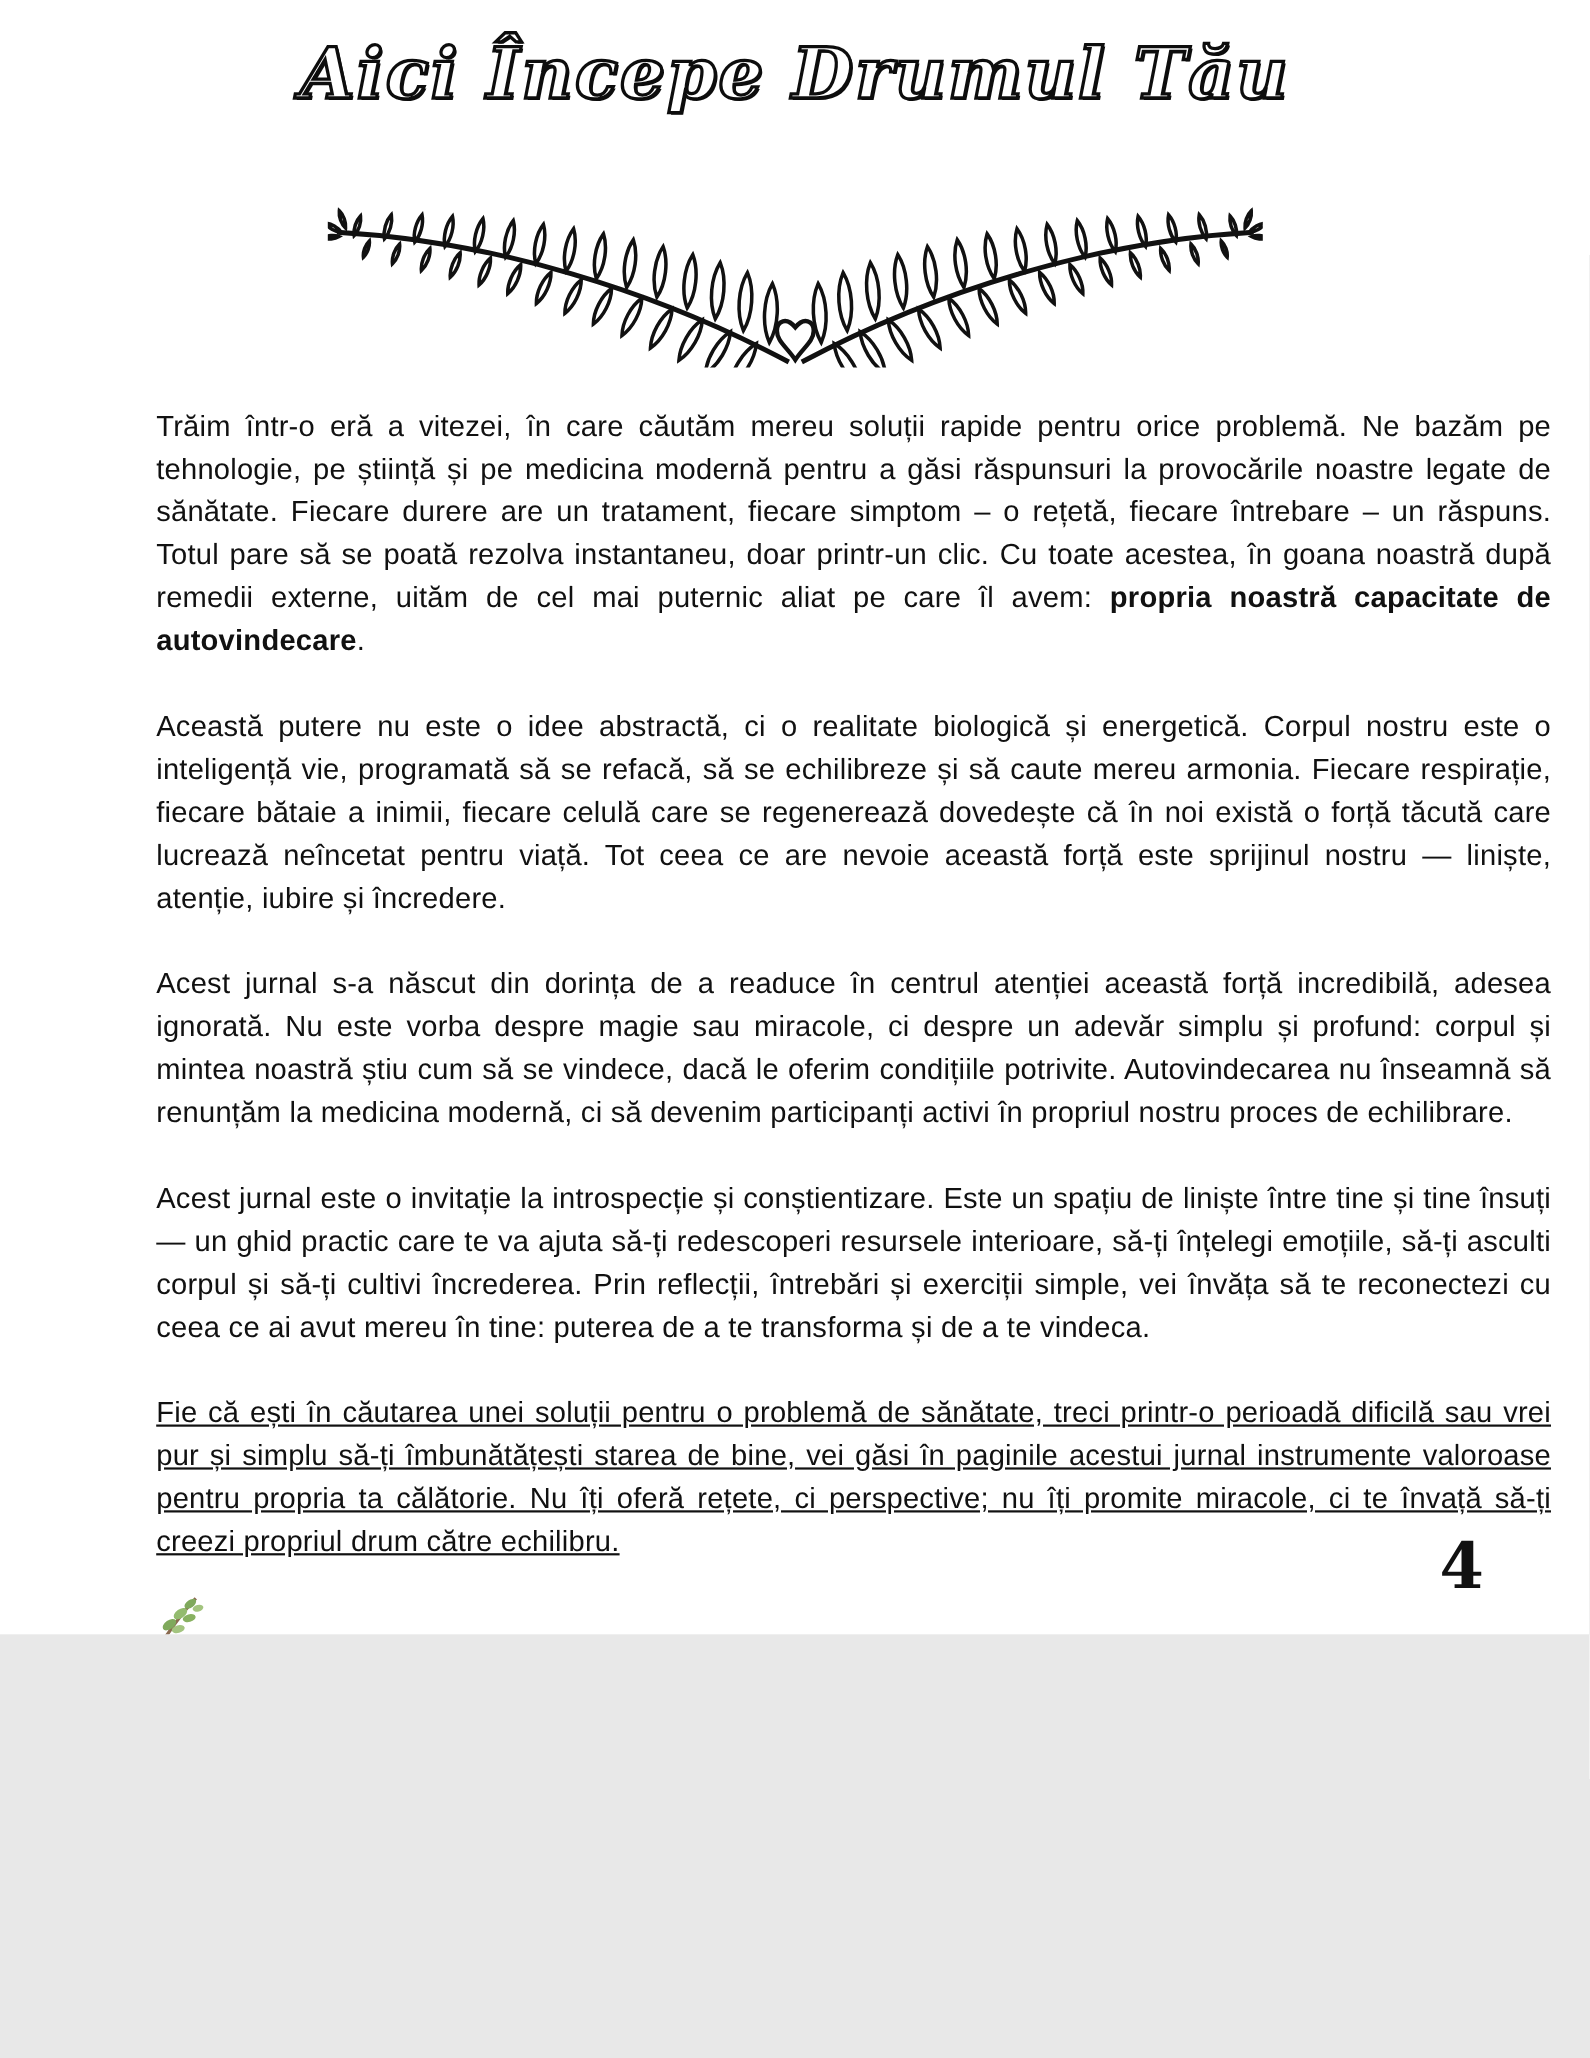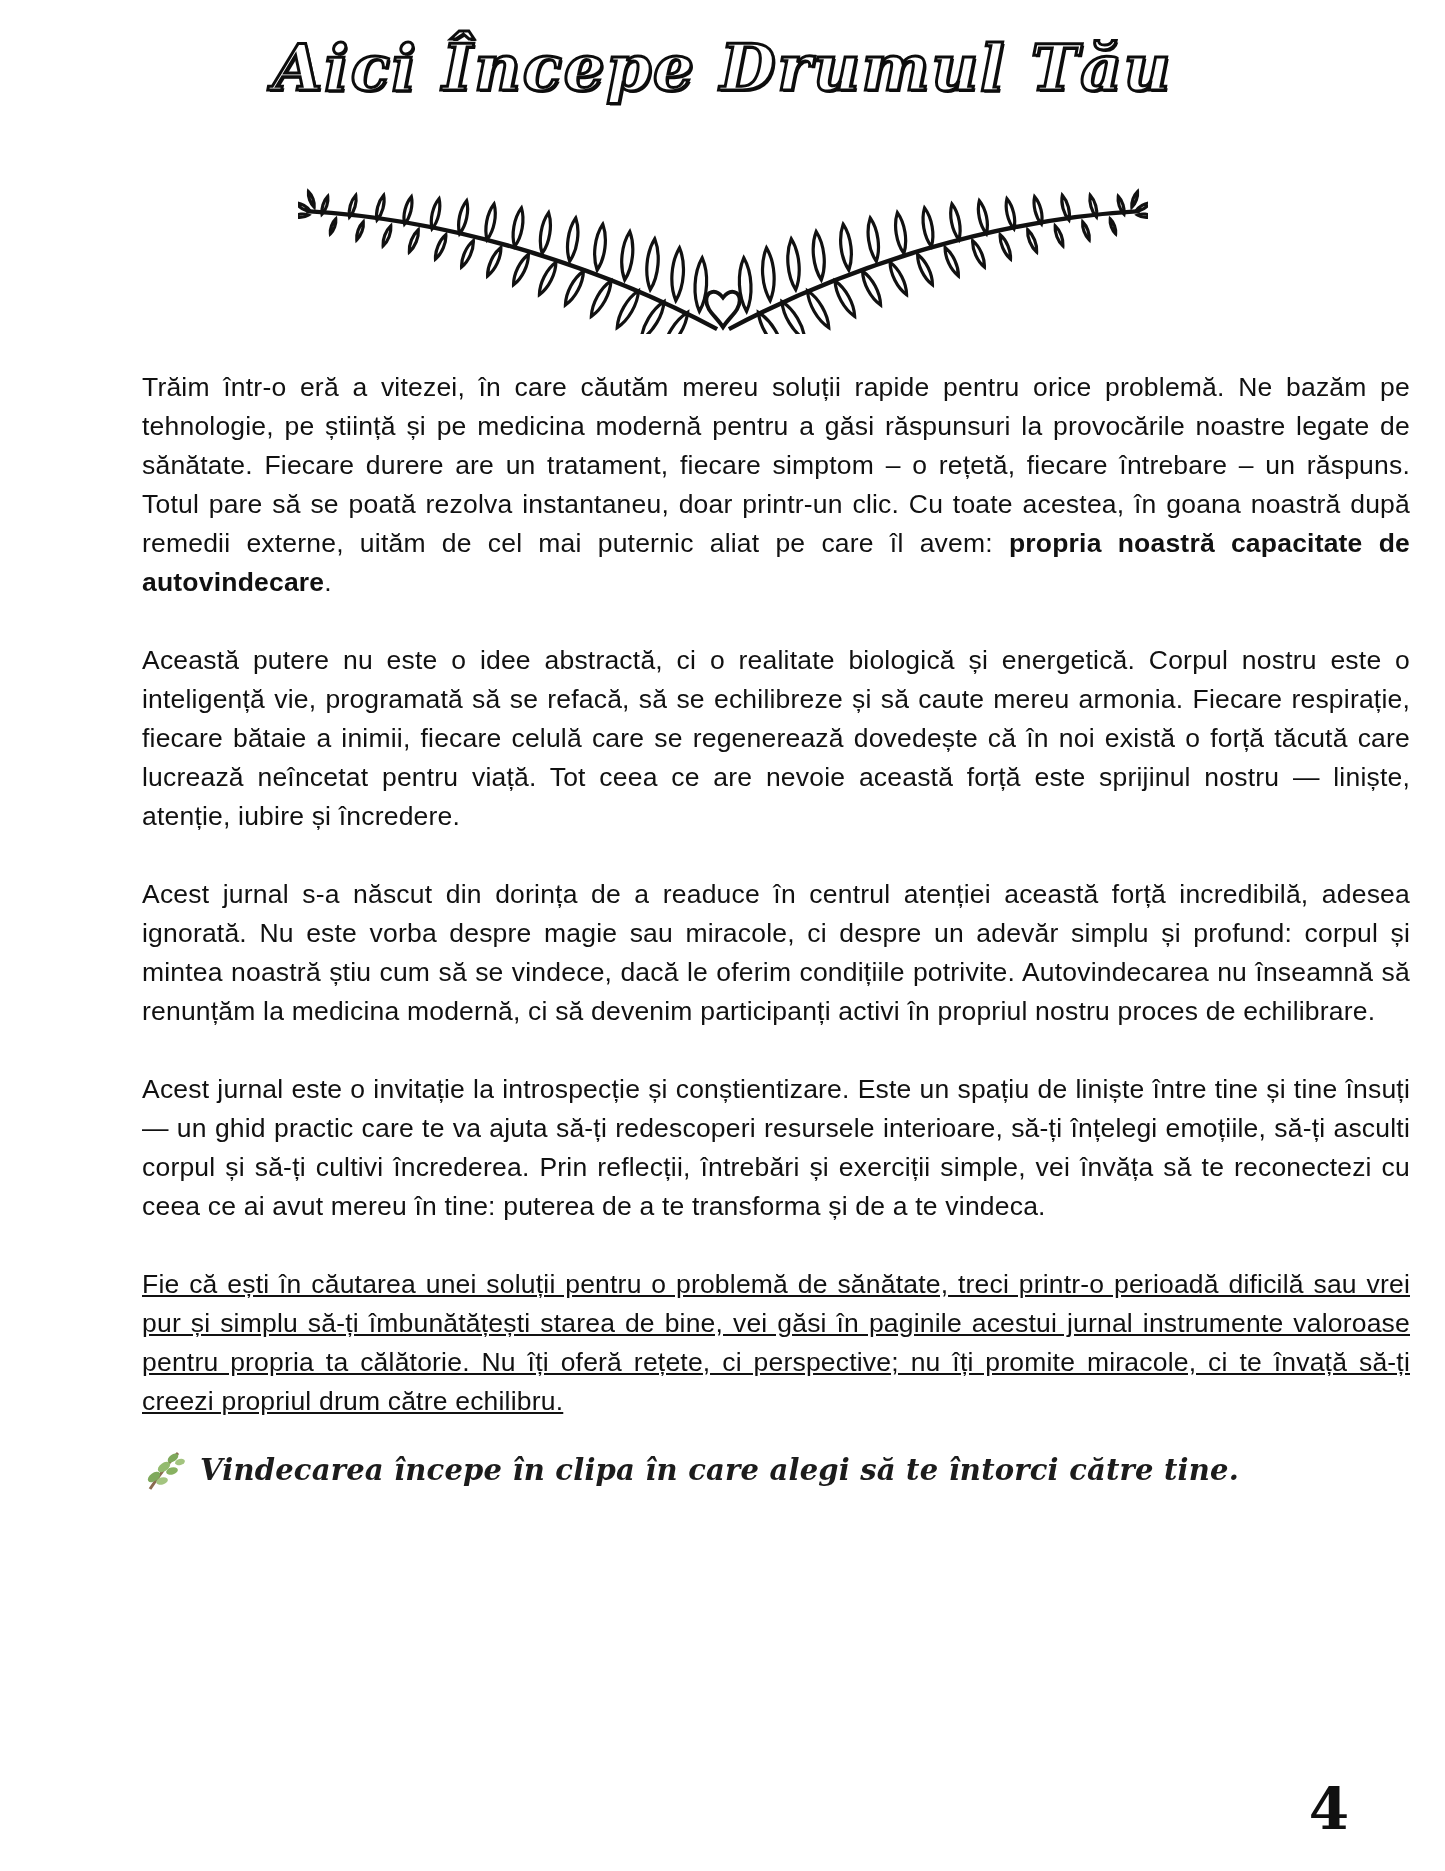--- a/index.html
+++ b/index.html
@@ -1,18 +1,18 @@
 <!DOCTYPE html>
 <html lang="ro"><head>
 <meta charset="utf-8">
 <style>
   html,body{margin:0;padding:0;background:#e8e8e8;}
   .page{
     position:relative;
-    width:1445px;height:1871px;
+    width:1445px;height:1486px;
     margin:0 auto;
     background:#ffffff;
     overflow:hidden;
     font-family:"Liberation Sans",sans-serif;
     color:#111;
   }
   .title{
     position:absolute;top:30px;left:0;right:0;
     text-align:center;
     font-family:"DejaVu Serif",serif;
@@ -131,19 +131,18 @@
     <div class="quote-line">
       <svg class="leaf-icon" width="44" height="46" viewBox="0 0 44 46">
         <path d="M8 42 C 16 30, 26 16, 36 6" stroke="#8a6a4f" stroke-width="3" fill="none"></path>
         <ellipse cx="12" cy="30" rx="7" ry="4" fill="#7fa95c" transform="rotate(-35 12 30)"></ellipse>
         <ellipse cx="22" cy="20" rx="7" ry="4" fill="#93bb6e" transform="rotate(-35 22 20)"></ellipse>
         <ellipse cx="31" cy="11" rx="6" ry="3.5" fill="#7fa95c" transform="rotate(-35 31 11)"></ellipse>
         <ellipse cx="20" cy="34" rx="6" ry="3.5" fill="#a3c47f" transform="rotate(-15 20 34)"></ellipse>
         <ellipse cx="30" cy="24" rx="6" ry="3.5" fill="#88b161" transform="rotate(-15 30 24)"></ellipse>
         <ellipse cx="38" cy="15" rx="5" ry="3" fill="#a3c47f" transform="rotate(-15 38 15)"></ellipse>
       </svg>
-      <span class="quote-text">Vindecarea începe în clipa în care alegi să te întorci către tine.</span>
     </div>
   </div>
 
   <div class="page-number">4</div>
 
 </div>
 
 </body></html>

